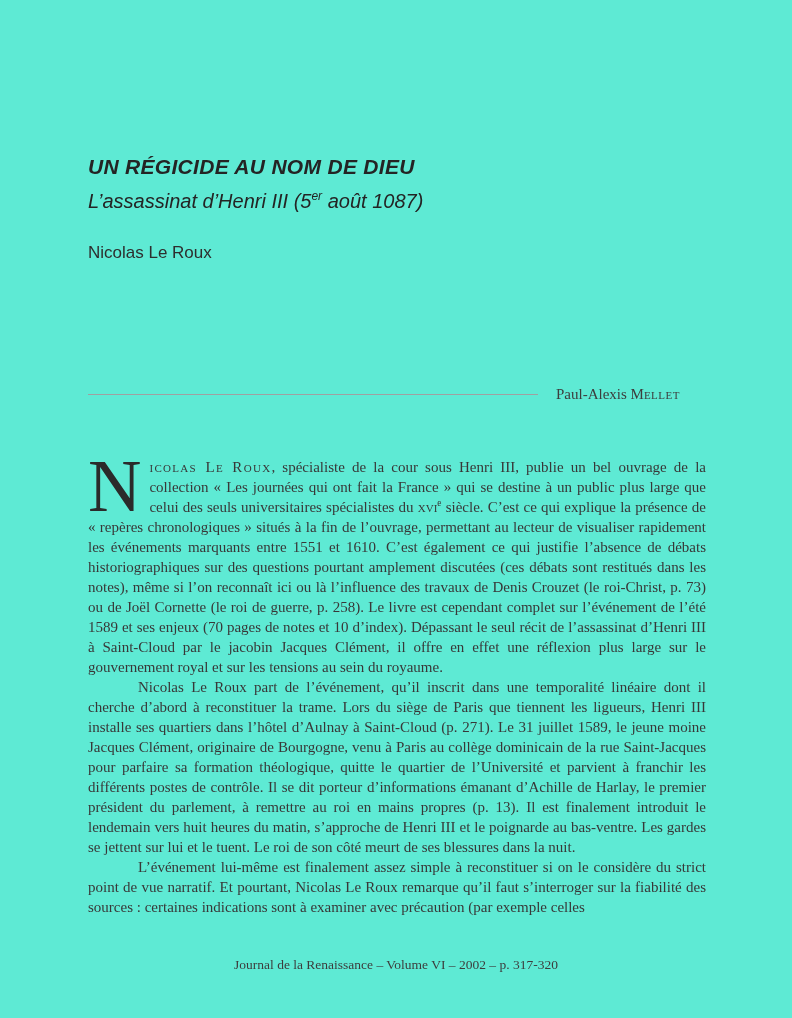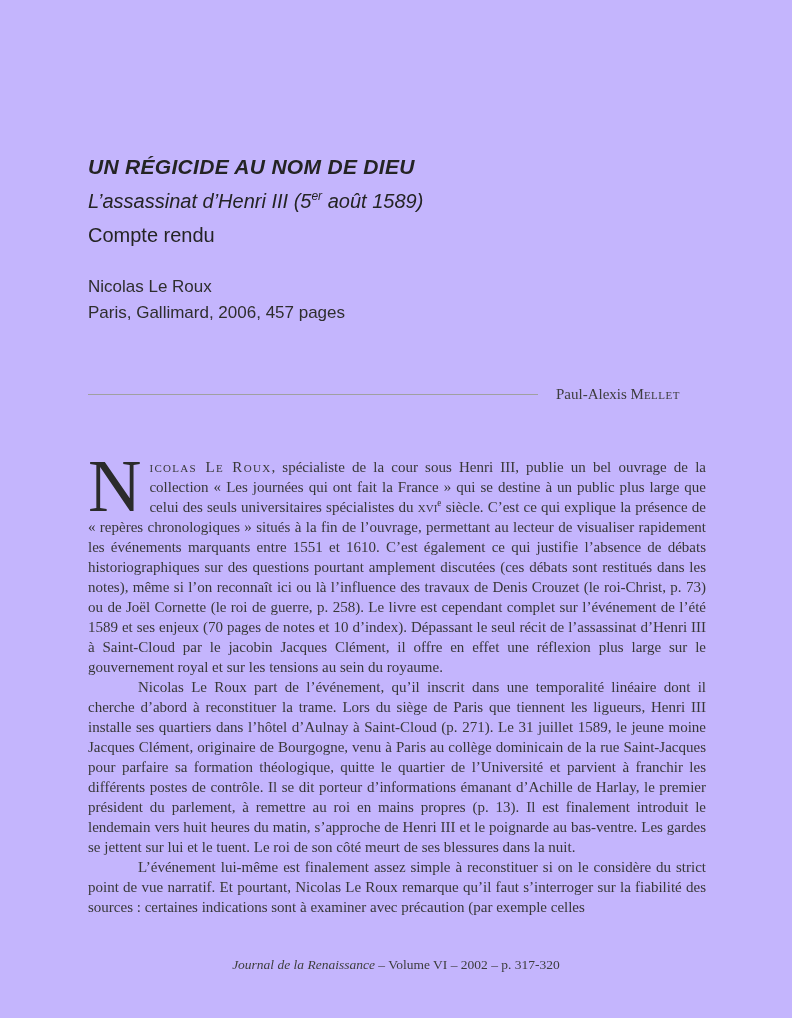--- a/index.html
+++ b/index.html
@@ -1,20 +1,20 @@
 <!DOCTYPE html>
 <html><head>
 <meta charset="utf-8">
 <style>
   html, body { margin: 0; padding: 0; background: #e8e8e8; }
   .page {
     position: relative;
     width: 792px; height: 1018px;
     margin: 0 auto;
-    background: #c4b5fd;
+    background: #5eead4;
     overflow: hidden;
     font-family: "Liberation Serif", serif;
     color: #383838;
   }
 
   
   .title-block {
     position: absolute;
     left: 88px; top: 155px; width: 620px;
     font-family: "Liberation Sans", sans-serif;
@@ -79,34 +79,32 @@
   .body-text sup { font-size: 62%; line-height: 0; }
 
   
   .footer {
     position: absolute;
     left: 0; top: 955px; width: 100%;
     text-align: center;
     font-size: 13.5px; line-height: 20px;
     color: #3d3d3d;
   }
-  .journal-name { font-style: italic; }
+  .journal-name { }
 </style>
 </head>
 <body>
 
 <div class="page">
 
   <header class="title-block">
     <h1>UN RÉGICIDE AU NOM DE DIEU</h1>
-    <h2><span>L’assassinat d’Henri III (5</span><sup>er</sup><span> août 1589)</span></h2>
-    <h3>Compte rendu</h3>
+    <h2><span>L’assassinat d’Henri III (5</span><sup>er</sup><span> août 1087)</span></h2>
     <div class="author-block">
       <p>Nicolas Le Roux</p>
-      <p>Paris, Gallimard, 2006, 457 pages</p>
     </div>
   </header>
 
   <div class="byline-row">
     <span class="rule"></span>
     <span class="byline"><span>Paul-Alexis M</span><span class="sc">ellet</span></span>
   </div>
 
   <main class="body-text">
     <p class="para"><span class="dropcap">N</span><span class="sc intro">icolas Le Roux</span><span>, spécialiste de la cour sous Henri III, publie un bel ouvrage de la collection « Les journées qui ont fait la France » qui se destine à un public plus large que celui des seuls universitaires spécialistes du </span><span class="sc">xvi</span><sup>e</sup><span> siècle. C’est ce qui explique la présence de « repères chronologiques » situés à la fin de l’ouvrage, permettant au lecteur de visualiser rapidement les événements marquants entre 1551 et 1610. C’est également ce qui justifie l’absence de débats historiographiques sur des questions pourtant amplement discutées (ces débats sont restitués dans les notes), même si l’on reconnaît ici ou là l’influence des travaux de Denis Crouzet (le roi-Christ, p. 73) ou de Joël Cornette (le roi de guerre, p. 258). Le livre est cependant complet sur l’événement de l’été 1589 et ses enjeux (70 pages de notes et 10 d’index). Dépassant le seul récit de l’assassinat d’Henri III à Saint-Cloud par le jacobin Jacques Clément, il offre en effet une réflexion plus large sur le gouvernement royal et sur les tensions au sein du royaume.</span></p>

